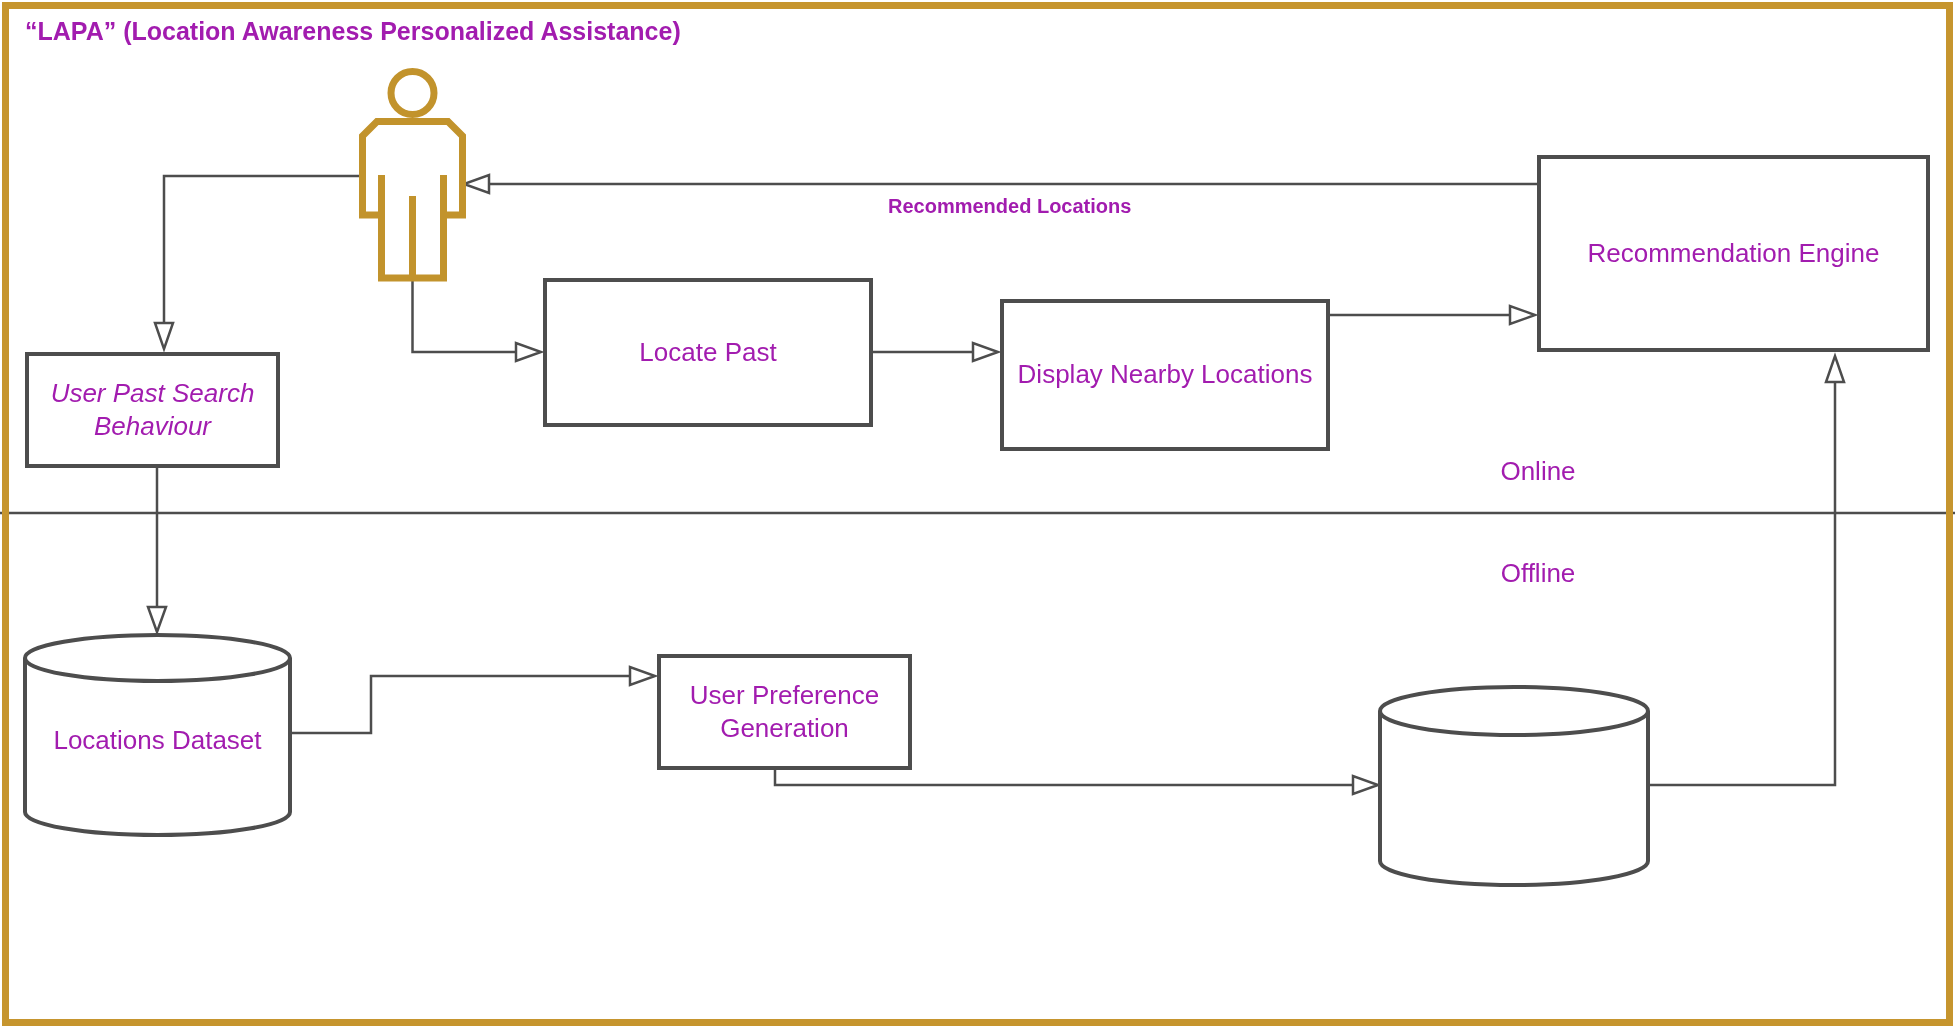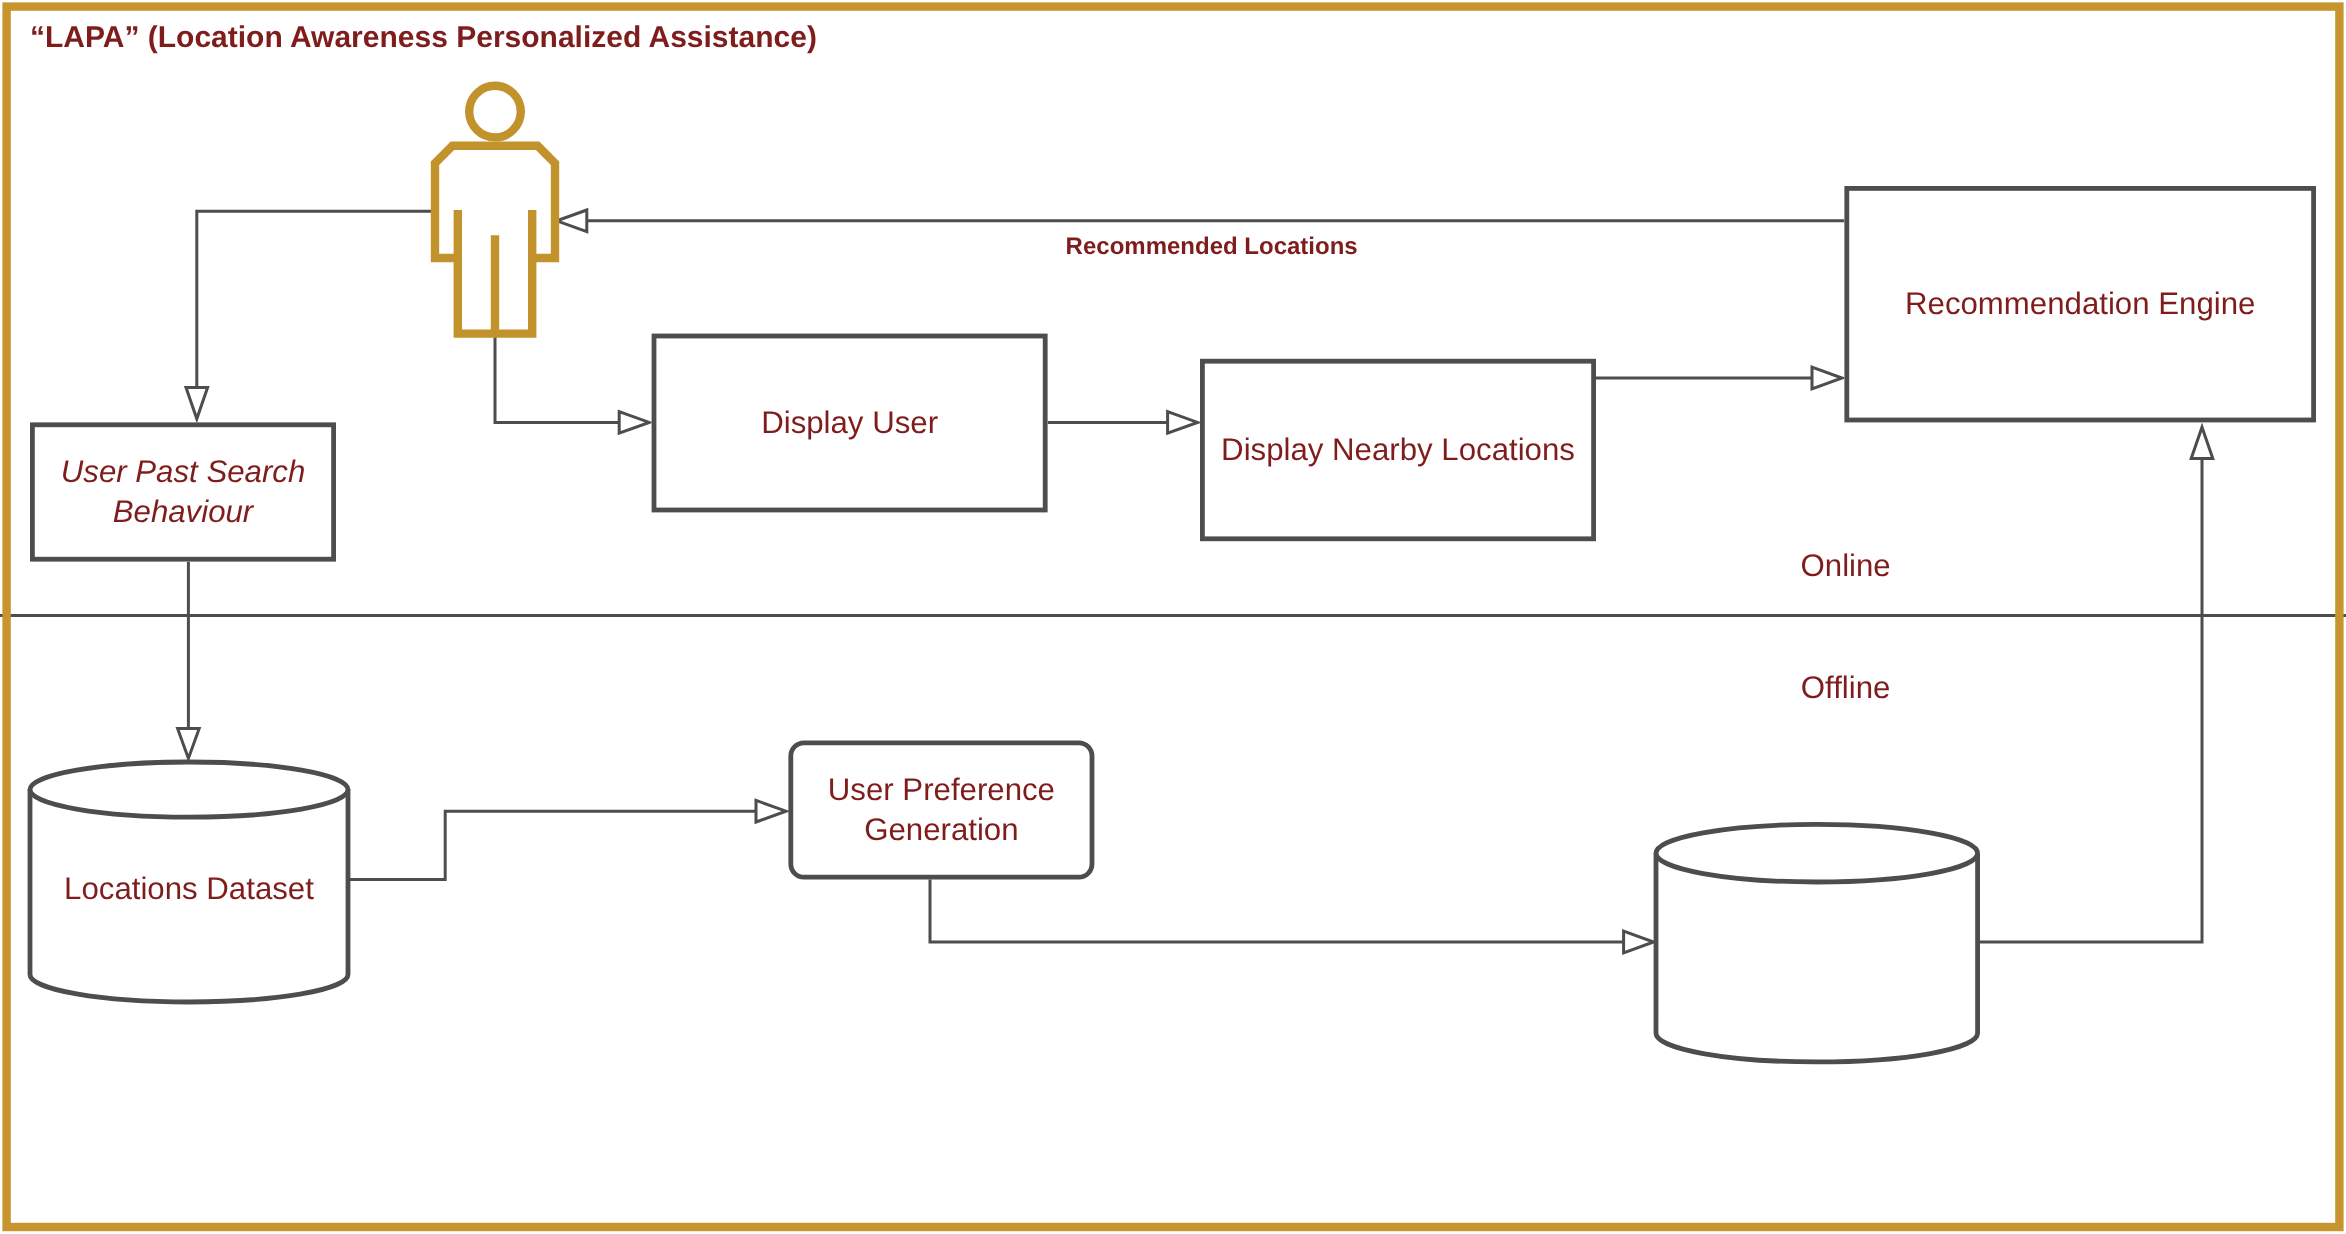--- a/index.html
+++ b/index.html
@@ -2,21 +2,21 @@
 <html><head>
 <meta charset="utf-8">
 <style>
   html, body { margin: 0; padding: 0; background: #ffffff; }
   .stage {
     position: relative;
     width: 1955px;
     height: 1028px;
     background: #ffffff;
     font-family: "Liberation Sans", sans-serif;
-    color: #7f1d1d;
+    color: #a21caf;
     overflow: hidden;
   }
   .frame {
     position: absolute;
     inset: 2px;
     border: 7px solid #c6952e;
     pointer-events: none;
     z-index: 5;
   }
   .layer-svg {
@@ -117,27 +117,27 @@
       <circle class="actor" cx="412.5" cy="93" r="21.5"></circle>
       <path class="actor" d="M362.5,215 L362.5,136 L377,121.5 L448,121.5 L462.5,136 L462.5,215 L443.5,215 L443.5,278 L381.5,278 L381.5,215 Z"></path>
       <path class="actor" d="M381.5,175 L381.5,215"></path>
       <path class="actor" d="M443.5,175 L443.5,215"></path>
       <path class="actor" d="M412.5,196 L412.5,277"></path>
     </g>
   </svg>
 
   <div class="node" style="left:25px; top:352px; width:255px; height:116px;font-style:italic;">User Past Search Behaviour</div>
 
-  <div class="node" style="left:543px; top:278px; width:330px; height:149px;">Display User</div>
+  <div class="node" style="left:543px; top:278px; width:330px; height:149px;">Locate Past</div>
 
   <div class="node" style="left:1000px; top:275px; width:330px; height:152px;margin-top:24px;">Display Nearby Locations</div>
 
   <div class="node" style="left:1537px; top:155px; width:393px; height:197px;">Recommendation Engine</div>
 
-  <div class="node" style="left:657px; top:617px; width:255px; height:116px;border-radius:13px;">User Preference Generation</div>
+  <div class="node" style="left:657px; top:654px; width:255px; height:116px;">User Preference Generation</div>
 
   <div class="label" style="left:25px; top:725px; width:265px;">Locations Dataset</div>
 
 
   <div class="label" style="left:1438px; top:456px; width:200px;text-align:center;">Online</div>
 
   <div class="label" style="left:1438px; top:558px; width:200px;">Offline</div>
 
   <div class="edge-label" style="left:884px; top:170px; width:232px;">Recommended Locations</div>
 

